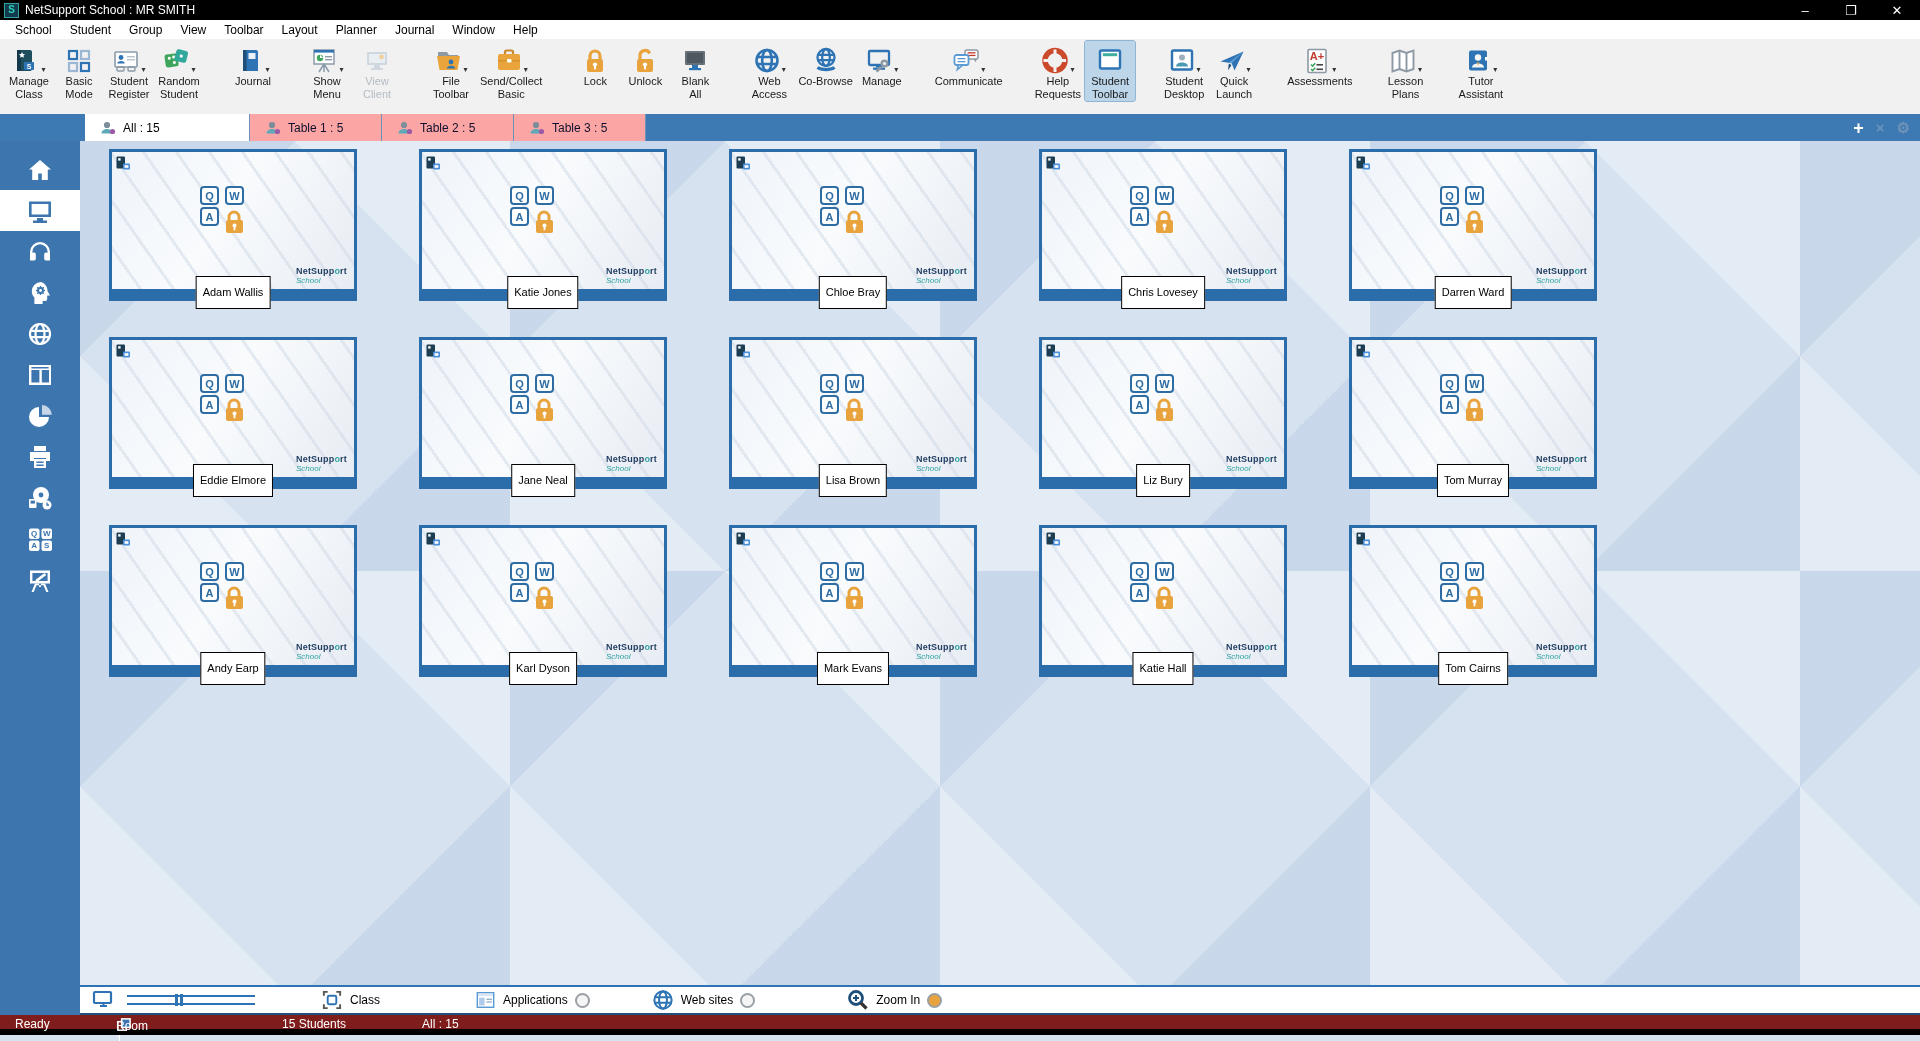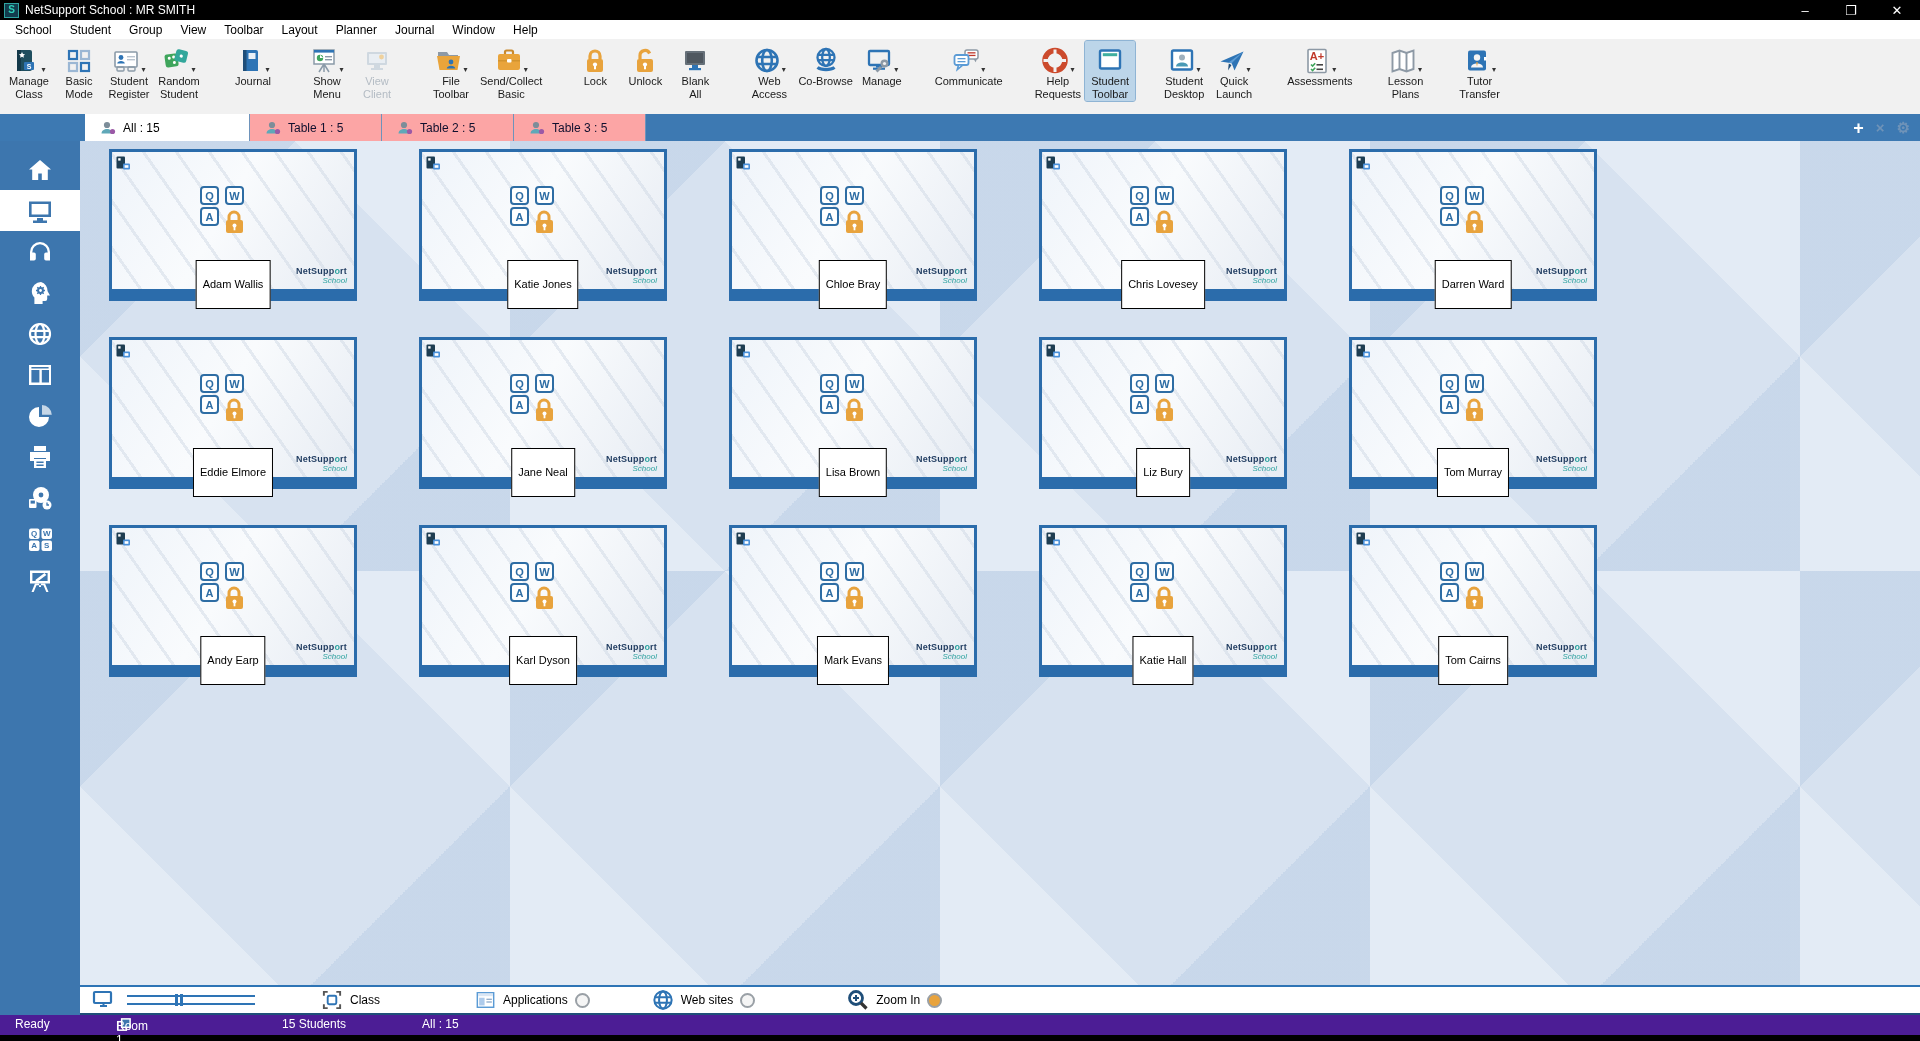--- a/index.html
+++ b/index.html
@@ -49,39 +49,39 @@
   .tile{width:248px;height:152px;box-sizing:border-box;border:3px solid #2b6cab;position:relative;
     background:
       repeating-linear-gradient(55deg, rgba(203,213,226,.45) 0 3px, rgba(255,255,255,0) 3px 27px),
       linear-gradient(120deg,#eff4fa 0%,#f9fbfd 45%,#e7ecf3 100%);}
   .tile-bottom{position:absolute;left:0;right:0;bottom:0;height:9px;background:#2b6cab;}
   .mini-icon{position:absolute;top:4px;left:4px;}
   .keys{position:absolute;left:88px;top:34px;display:grid;grid-template-columns:23px 26px;grid-row-gap:2px;grid-column-gap:2px;}
   .key{width:19px;height:19px;border:2px solid #2e6da4;border-radius:4px;background:#fff;color:#2e6da4;
        font-weight:bold;font-size:11px;display:flex;align-items:center;justify-content:center;box-sizing:border-box;}
   .lockcell{position:relative;top:2px;left:-3px;}
-  .ns-logo{position:absolute;right:7px;bottom:13px;text-align:right;line-height:9px;}
+  .ns-logo{position:absolute;right:7px;bottom:13px;line-height:9px;}
   .ns-logo .l1{font-size:9px;font-weight:bold;color:#1e3a5f;letter-spacing:.2px;}
   .ns-logo .o{color:#2fa3a0;}
   .ns-logo .l2{font-size:8px;color:#2fa3a0;font-style:italic;}
   .name-label{position:absolute;left:50%;transform:translateX(-50%);bottom:-8px;background:#fff;border:1px solid #000;
-       font-size:11px;color:#000;padding:16px 6px;white-space:nowrap;z-index:3;line-height:15px;}
+       font-size:11px;color:#000;padding:8px 6px;white-space:nowrap;z-index:3;line-height:15px;}
   
   .bottombar{height:30px;background:#fff;border-top:2px solid #2e74b5;border-bottom:2px solid #1f4e79;
        display:flex;align-items:center;box-sizing:border-box;padding-left:12px;font-size:12px;color:#000;}
   .bb-group{display:flex;align-items:center;gap:7px;}
   .slider-track{width:128px;height:10px;position:relative;border-top:2px solid #2e74b5;border-bottom:2px solid #2e74b5;
        box-sizing:border-box;margin-left:4px;}
   .slider-handle{position:absolute;left:48px;top:-3px;width:8px;height:12px;
        border-left:3px solid #2e74b5;border-right:3px solid #2e74b5;box-sizing:border-box;}
   .radio{width:15px;height:15px;border-radius:50%;border:2px solid #9aa0a6;background:#f5f5f5;box-sizing:border-box;}
   .radio.on{background:#e8a33d;}
   .sp1{width:66px;} .sp2{width:95px;} .sp3{width:62px;} .sp4{width:92px;}
   
-  .statusbar{height:20px;background:#4c1d95;color:#fff;font-size:12px;position:relative;}
+  .statusbar{height:14px;background:#7f1d1d;color:#fff;font-size:12px;position:relative;}
   .statusbar span{position:absolute;top:2px;}
   .st-ready{left:15px;}
   .st-room{left:116px;display:flex;align-items:center;gap:5px;}
   .st-count{left:282px;}
   .st-sel{left:422px;}
   .blackstrip{height:6px;background:#000;}
   svg{display:block;}
 </style>
 </head>
 <body>
@@ -410,21 +410,21 @@
         <svg width="28" height="28" viewBox="0 0 28 28">
           <rect x="5" y="3.5" width="18" height="20" rx="2" fill="#2e74b5"></rect>
           <circle cx="14" cy="10.5" r="3.2" fill="#f5f5f5"></circle>
           <path d="M8 20.5c0-5.5 12-5.5 12 0z" fill="#f5f5f5"></path>
           <path d="M13.1 15.2h1.8l-.9 4.2z" fill="#e8a33d"></path>
           <rect x="21" y="10" width="2.5" height="3.5" fill="#fff"></rect>
         </svg>
         <span class="arrow">▾</span>
       </div>
       <div class="lbl">Tutor</div>
-      <div class="lbl">Transfer</div>
+      <div class="lbl">Assistant</div>
     </div>
   </div>
 
 <div class="tabstrip" id="tabstrip">
   <div class="tab active">
       <svg width="17" height="15" viewBox="0 0 16 15">
         <circle cx="7.5" cy="5" r="3.1" fill="#7d8d99"></circle>
         <path d="M2 13.5c0-6 11-6 11 0z" fill="#5fa8b8"></path>
         <circle cx="13" cy="11.5" r="2.6" fill="#9b59a6"></circle>
       </svg>

